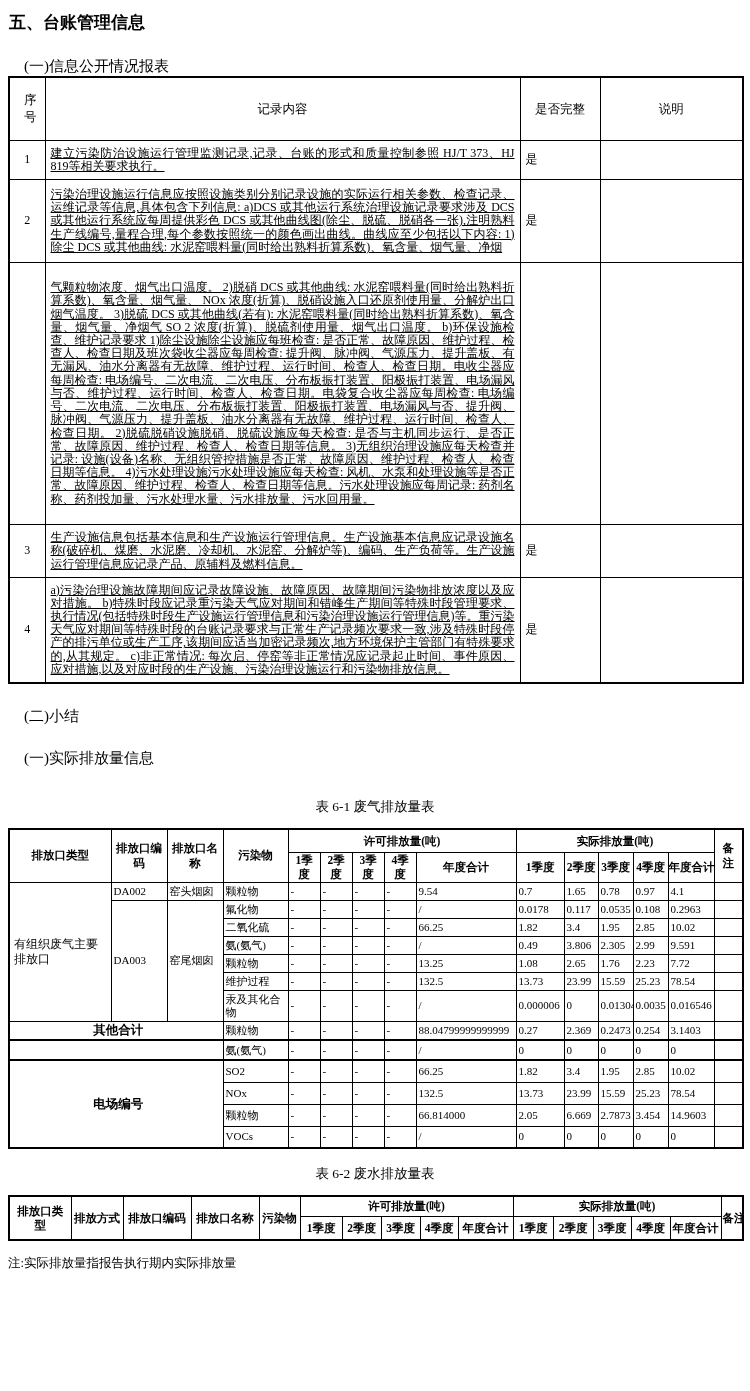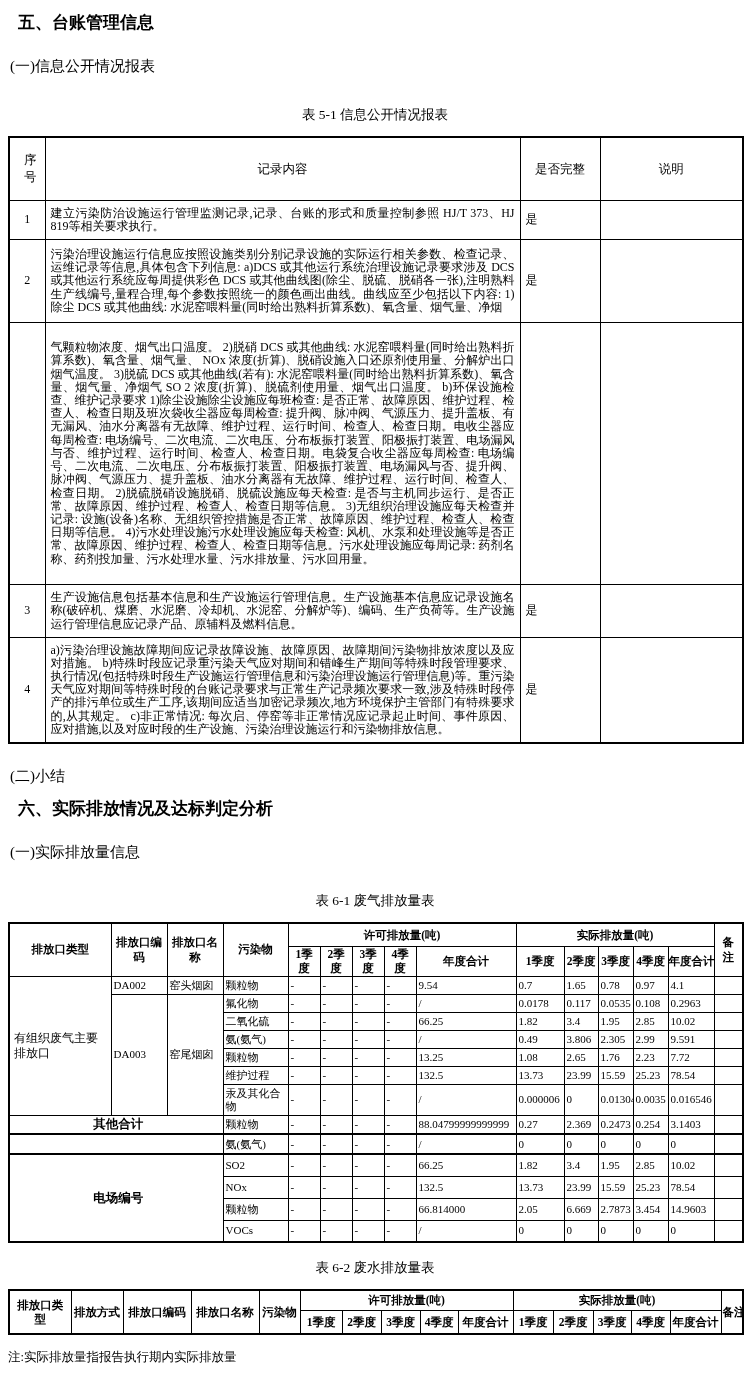--- a/index.html
+++ b/index.html
@@ -1,28 +1,28 @@
 <!DOCTYPE html>
 <html><head>
 <meta charset="utf-8">
 <style>
   html,body{margin:0;padding:0;background:#fff;color:#000;}
   body{width:750px;font-family:"Liberation Serif","DejaVu Serif",serif;}
   .page{width:750px;box-sizing:border-box;padding:0 8px 30px 8px;}
-  .h-main{font-family:"Liberation Sans","DejaVu Sans",sans-serif;font-weight:bold;font-size:17px;line-height:22px;margin:12px 0 0 10px;}
-  .h-sub{font-size:15px;line-height:20px;margin:22px 0 0 2px;}
+  .h-main{font-family:"Liberation Sans","DejaVu Sans",sans-serif;font-weight:bold;font-size:17px;line-height:22px;margin:12px 0 0 1px;}
+  .h-sub{font-size:15px;line-height:20px;margin:22px 0 0 16px;}
   .caption{text-align:center;font-size:13.5px;margin:30px 0 12px 0;}
   table{border-collapse:collapse;table-layout:fixed;width:734px;}
   .t51,.t61,.t62{border:2px solid #000;}
   th,td{border:1px solid #000;vertical-align:middle;overflow:hidden;}
   
   .t51 th{font-weight:normal;font-size:12.5px;text-align:center;padding:14px;}
   .t51 td{font-size:12px;line-height:13.2px;padding:1px 4px;}
   .t51 .num{text-align:center;padding:1px 2px;}
-  .t51 .content{text-align:justify;padding:2px 5px;}
+  .t51 .content{text-align:justify;padding:2px 5px;text-decoration:underline;}
   .t51 .yesno{padding-left:5px;}
   
   .t61 th,.t62 th{font-weight:bold;font-size:11.5px;text-align:center;padding:0 2px;line-height:1.25;}
   .t61 td,.t62 td{font-size:11px;padding:0 2px;text-align:left;line-height:1.2;}
   .t61 .nw{white-space:nowrap;}
   .t61 .num{white-space:nowrap;}
   .t61 .lbl{font-size:12px;padding:0 4px;}
   .t61 .grp{font-weight:bold;font-size:12.5px;text-align:center;padding-left:6px;}
   .t61 .bt2 td{border-top:2px solid #000;}
   .t62 .remark{padding:0 1px;white-space:nowrap;}
@@ -30,21 +30,20 @@
   .note{font-size:12.5px;margin:14px 0 0 0;}
   .c62{margin-top:16px;}
 </style>
 </head>
 <body>
 
 <div class="page">
 
   <div class="h-main">五、台账管理信息</div>
   <div class="h-sub">(一)信息公开情况报表</div>
-  <div class="caption">表 5-1 信息公开情况报表</div>
 
   <table class="t51">
     <colgroup>
         <col style="width:36px">
         <col style="width:475px">
         <col style="width:80px">
         <col style="width:143px">
       </colgroup>
     <thead>
       <tr style="height:38px">
@@ -83,21 +82,20 @@
         <td class="num">4</td>
         <td class="content">a)污染治理设施故障期间应记录故障设施、故障原因、故障期间污染物排放浓度以及应对措施。 b)特殊时段应记录重污染天气应对期间和错峰生产期间等特殊时段管理要求、执行情况(包括特殊时段生产设施运行管理信息和污染治理设施运行管理信息)等。重污染天气应对期间等特殊时段的台账记录要求与正常生产记录频次要求一致,涉及特殊时段停产的排污单位或生产工序,该期间应适当加密记录频次,地方环境保护主管部门有特殊要求的,从其规定。 c)非正常情况: 每次启、停窑等非正常情况应记录起止时间、事件原因、应对措施,以及对应时段的生产设施、污染治理设施运行和污染物排放信息。</td>
         <td class="yesno">是</td>
         <td></td>
       </tr>
     </tbody>
   </table>
 
   <div class="h-sub">(二)小结</div>
 
-  <div class="h-main">六、实际排放情况及达标判定分析</div>
   <div class="h-sub">(一)实际排放量信息</div>
   <div class="caption">表 6-1 废气排放量表</div>
 
   <table class="t61">
     <colgroup>
       <col style="width:102px">
         <col style="width:56px">
         <col style="width:56px">
         <col style="width:65px">
       <col style="width:32px">

